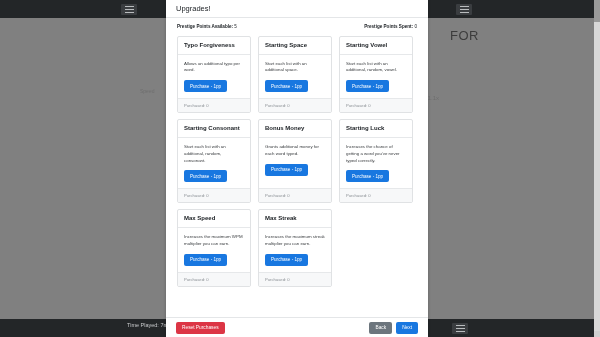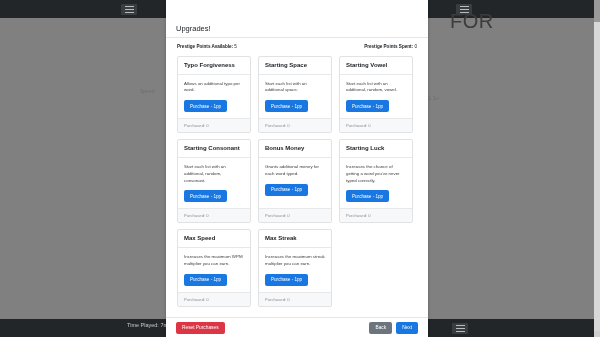--- a/index.html
+++ b/index.html
@@ -26,22 +26,22 @@
   }
   .bg-hamburger i { display: block; width: 9px; height: 1px; background: #b9bcbe; }
   .bg-hamburger.h1 { position: absolute; left: 121px; }
   .bg-hamburger.h2 { position: absolute; left: 456px; }
 
   .bg-body {
     position: absolute; left: 0; top: 18px; width: 594px; height: 301px;
     background: #808080;
   }
   .bg-for {
-    position: absolute; left: 450px; top: 10px;
-    font-size: 20px; color: #3c3c3c; letter-spacing: .5px;
+    position: absolute; left: 450px; top: 28px;
+    font-size: 13px; color: #3c3c3c; letter-spacing: .5px;
   }
   .bg-mid-left {
     position: absolute; left: 140px; top: 88px;
     font-size: 5px; color: #6e6e6e; text-align: right; line-height: 1.5;
   }
   .bg-mid-right {
     position: absolute; left: 424px; top: 95px;
     font-size: 6px; color: #6e6e6e;
   }
 
@@ -73,21 +73,21 @@
   
   .modal {
     position: absolute; left: 166px; top: 0; width: 262px; height: 337px;
     background: #ffffff;
     display: flex; flex-direction: column;
     box-shadow: 0 0 3px rgba(0,0,0,.25);
   }
   .modal-header {
     height: 18px; flex: 0 0 18px;
     border-bottom: 1px solid #e4e6e8;
-    display: flex; align-items: center; padding: 8px 10px; margin-top: 20px;
+    display: flex; align-items: center; padding: 8px 10px;
   }
   .modal-title { font-size: 7.5px; color: #212529; }
 
   .points-row {
     flex: 0 0 16px; height: 16px;
     display: flex; align-items: center; justify-content: space-between;
     padding: 0 11px;
   }
   .points-item { font-size: 4.6px; color: #212529; white-space: nowrap; }
   .points-item b { font-weight: bold; }

